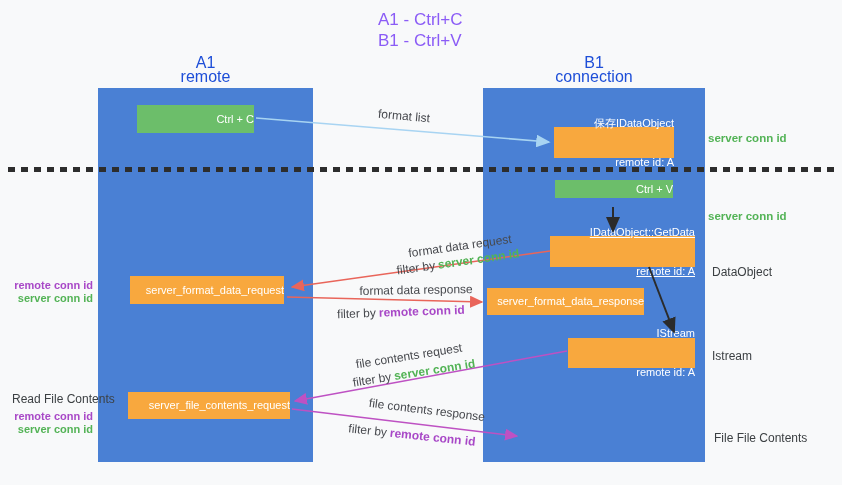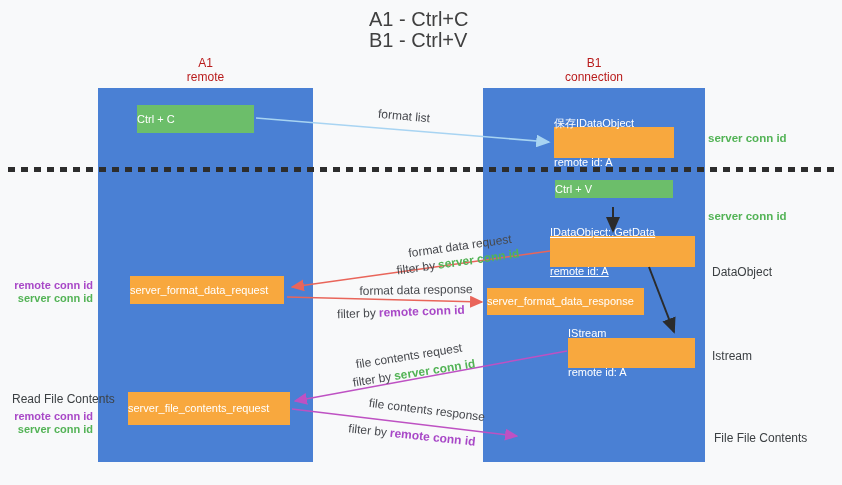--- a/index.html
+++ b/index.html
@@ -1,26 +1,26 @@
 <!DOCTYPE html>
 <html><head>
 <meta charset="utf-8">
 <style>
   html,body { margin:0; padding:0; }
   body { font-family: "Liberation Sans", "DejaVu Sans", sans-serif; background:#f8f9fa; }
   #canvas { position:relative; width:842px; height:485px; background:#f8f9fa; overflow:hidden; }
 
-  .title { position:absolute; left:369px; top:9px; font-size:20px; line-height:21px; color:#404040; }
+  .title { position:absolute; left:378px; top:9px; font-size:17px; line-height:21px; color:#8b5cf6; }
   .lane { position:absolute; top:88px; height:374px; background:#4a80d4; z-index:1; }
-  .lane-title { position:absolute; top:56px; text-align:center; font-size:12px; line-height:14px; color:#b91c1c; z-index:2; }
+  .lane-title { position:absolute; top:56px; text-align:center; font-size:16px; line-height:14px; color:#1d4ed8; z-index:2; }
 
   .divider { position:absolute; left:8px; top:167px; width:827px; height:5px; z-index:5;
              background:repeating-linear-gradient(90deg,#2d2d2d 0 7px,transparent 7px 13px); }
 
-  .box { position:absolute; display:flex; flex-direction:column; align-items:flex-start; justify-content:center;
+  .box { position:absolute; display:flex; flex-direction:column; align-items:flex-end; justify-content:center;
          color:#ffffff; font-size:11px; line-height:13px; text-align:center; z-index:3; }
   .box.green  { background:#6cbe6a; }
   .box.orange { background:#f8a83e;gap:26px; }
 
   svg.arrows { position:absolute; left:0; top:0; z-index:4; pointer-events:none; }
 
   .alabel { position:absolute; font-size:12px; color:#47494e; white-space:nowrap; z-index:6;
             transform-origin:center center; }
   .ann { position:absolute; font-size:12px; color:#3c4043; white-space:nowrap; z-index:6; }
   .connid-g { color:#53b356; font-weight:bold; }
@@ -78,21 +78,21 @@
 
   <div class="box orange" style="left:487px; top:288px; width:157px; height:27px;">
     <div>server_format_data_response</div>
   </div>
 
   <div class="box orange" style="left:568px; top:338px; width:127px; height:30px;">
     <div>IStream</div>
     <div>remote id: A</div>
   </div>
 
-  <div class="box orange" style="left:128px; top:392px; width:162px; height:33px;">
+  <div class="box orange" style="left:128px; top:392px; width:162px; height:27px;">
     <div>server_file_contents_request</div>
   </div>
 
 
   <svg class="arrows" width="842" height="485">
     <defs>
       <marker id="head-blue" markerWidth="9" markerHeight="8" refX="8" refY="4" orient="auto" markerUnits="userSpaceOnUse_x">
         <path d="M0,0 L9,4 L0,8 z" fill="#a8d4f2"></path>
       </marker>
       <marker id="head-black" markerWidth="8" markerHeight="7" refX="7" refY="3.5" orient="auto">

